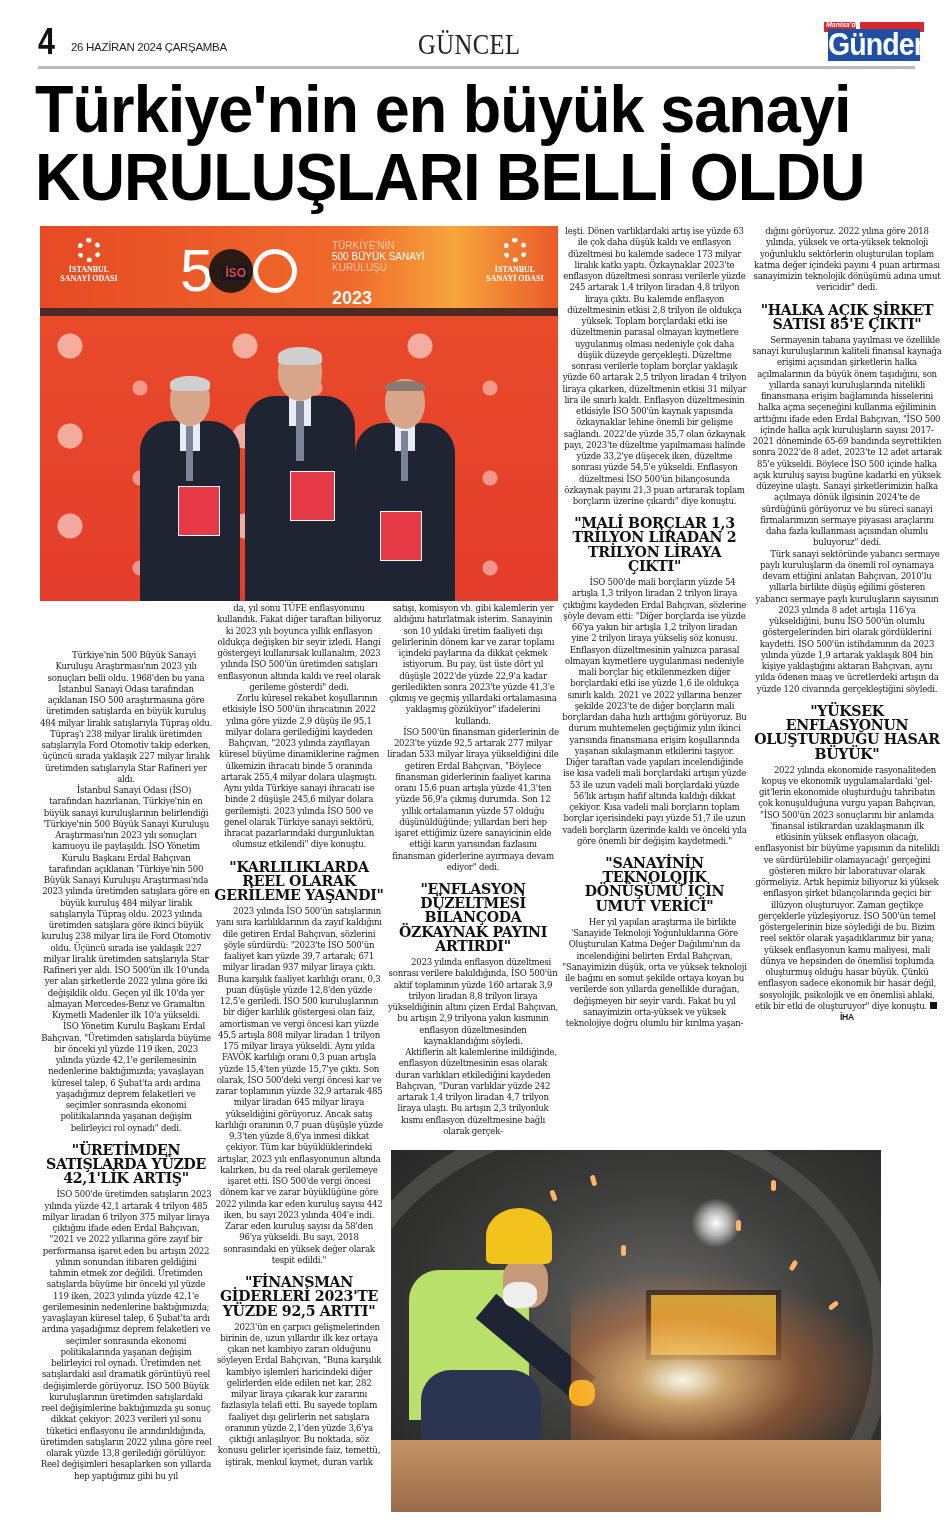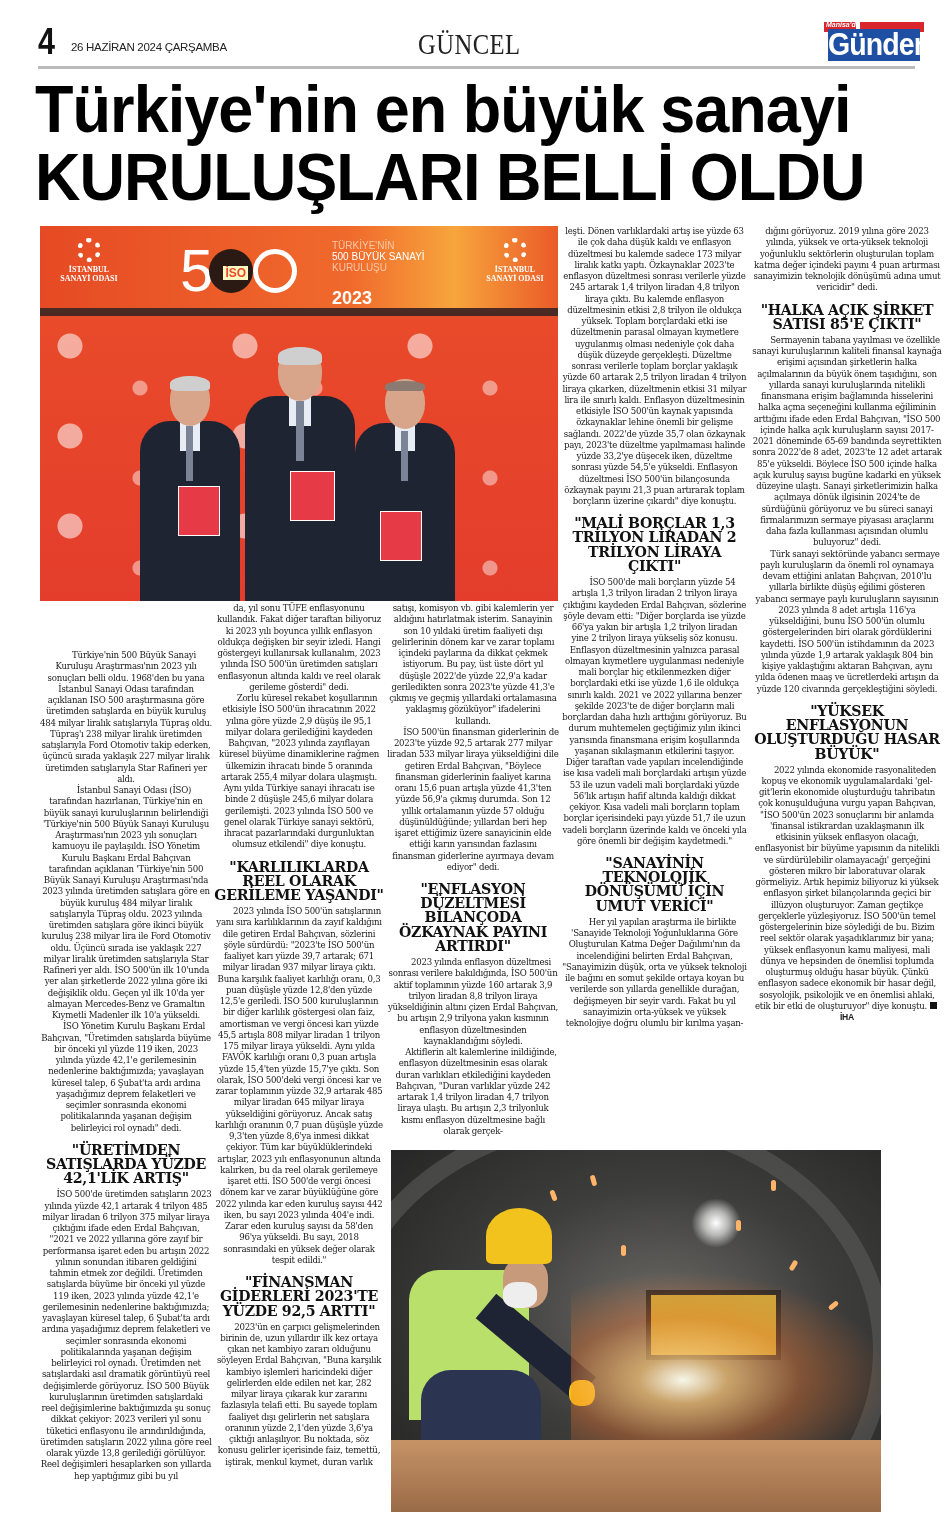--- a/index.html
+++ b/index.html
@@ -24,21 +24,21 @@
 
   .photo { position: absolute; overflow: hidden; }
   .photo1 { left: 40px; top: 226px; width: 518px; height: 375px; background: linear-gradient(180deg, #f05a2a 0%, #e8492a 30%, #e43d2c 100%); }
   .photo1 .banner { position: absolute; left: 0; top: 0; width: 100%; height: 82px; background: linear-gradient(90deg, #e64a24 0%, #f06a2c 60%, #f7a53c 80%, #ea5a28 100%); }
   .photo1 .stripe { position: absolute; left: 0; top: 82px; width: 100%; height: 8px; background: #4a2a22; }
   .photo1 .iso-logo { position: absolute; color: #fff; font-family: "Liberation Serif", serif; font-weight: 700; text-align: center; font-size: 8px; line-height: 9px; }
   .photo1 .gear { display: block; margin: 0 auto 3px; width: 24px; height: 24px; border-radius: 50%; border: 5px dotted #fff; }
   .photo1 .big500 { position: absolute; left: 140px; top: 10px; font-family: "Liberation Sans", sans-serif; font-weight: 300; font-size: 60px; color: #fff; letter-spacing: -4px; }
   .photo1 .big500 .o { display: inline-block; width: 44px; height: 44px; border-radius: 50%; border: 5px solid #fff; vertical-align: -2px; }
   .photo1 .big500 .gearo { display: inline-block; width: 44px; height: 44px; border-radius: 50%; background: #2b1a14; border: 6px dotted #2b1a14; vertical-align: -2px; position: relative; }
-  .photo1 .big500 .gearo span { position: absolute; left: 8px; top: 11px; font-size: 12px; font-weight: 700; color: #e84a2a; background: #fef9c3; padding: 0 2px; letter-spacing: 0; line-height: 14px; }
+  .photo1 .big500 .gearo span { position: absolute; left: 8px; top: 11px; font-size: 12px; font-weight: 700; color: #e84a2a; background: #0f172a; padding: 0 2px; letter-spacing: 0; line-height: 14px; }
   .photo1 .banner-text { position: absolute; left: 292px; top: 14px; color: #fff; font-family: "Liberation Sans", sans-serif; font-size: 10px; line-height: 11px; }
   .photo1 .banner-text b { display: block; font-size: 18px; line-height: 22px; margin-top: 14px; }
   .photo1 .banner-text .dim { color: #f8c7a6; }
   .photo1 .wall { position: absolute; left: 0; top: 90px; width: 100%; height: 285px;
       background-image: radial-gradient(circle at 30px 30px, rgba(255,255,255,0.55) 0 12px, transparent 13px),
                         radial-gradient(circle at 100px 72px, rgba(255,255,255,0.45) 0 7px, transparent 8px);
       background-size: 175px 90px; }
   .person { position: absolute; bottom: 0; }
   .person .head { position: absolute; border-radius: 45% 45% 50% 50%; background: #d9a58a; }
   .person .hair { position: absolute; border-radius: 50% 50% 20% 20%; background: #cfcfcf; }
@@ -172,21 +172,21 @@
 
 <div class="col c4">
   <p class="cont">leşti. Dönen varlıklardaki artış ise yüzde 63 ile çok daha düşük kaldı ve enflasyon düzeltmesi bu kalemde sadece 173 milyar liralık katkı yaptı. Özkaynaklar 2023'te enflasyon düzeltmesi sonrası verilerle yüzde 245 artarak 1,4 trilyon liradan 4,8 trilyon liraya çıktı. Bu kalemde enflasyon düzeltmesinin etkisi 2,8 trilyon ile oldukça yüksek. Toplam borçlardaki etki ise düzeltmenin parasal olmayan kıymetlere uygulanmış olması nedeniyle çok daha düşük düzeyde gerçekleşti. Düzeltme sonrası verilerle toplam borçlar yaklaşık yüzde 60 artarak 2,5 trilyon liradan 4 trilyon liraya çıkarken, düzeltmenin etkisi 31 milyar lira ile sınırlı kaldı. Enflasyon düzeltmesinin etkisiyle İSO 500'ün kaynak yapısında özkaynaklar lehine önemli bir gelişme sağlandı. 2022'de yüzde 35,7 olan özkaynak payı, 2023'te düzeltme yapılmaması halinde yüzde 33,2'ye düşecek iken, düzeltme sonrası yüzde 54,5'e yükseldi. Enflasyon düzeltmesi İSO 500'ün bilançosunda özkaynak payını 21,3 puan artırarak toplam borçların üzerine çıkardı" diye konuştu.</p>
   <h3>"MALİ BORÇLAR 1,3 TRİLYON LİRADAN 2 TRİLYON LİRAYA ÇIKTI"</h3>
   <p>İSO 500'de mali borçların yüzde 54 artışla 1,3 trilyon liradan 2 trilyon liraya çıktığını kaydeden Erdal Bahçıvan, sözlerine şöyle devam etti: "Diğer borçlarda ise yüzde 66'ya yakın bir artışla 1,2 trilyon liradan yine 2 trilyon liraya yükseliş söz konusu. Enflasyon düzeltmesinin yalnızca parasal olmayan kıymetlere uygulanması nedeniyle mali borçlar hiç etkilenmezken diğer borçlardaki etki ise yüzde 1,6 ile oldukça sınırlı kaldı. 2021 ve 2022 yıllarına benzer şekilde 2023'te de diğer borçların mali borçlardan daha hızlı arttığını görüyoruz. Bu durum muhtemelen geçtiğimiz yılın ikinci yarısında finansmana erişim koşullarında yaşanan sıkılaşmanın etkilerini taşıyor. Diğer taraftan vade yapıları incelendiğinde ise kısa vadeli mali borçlardaki artışın yüzde 53 ile uzun vadeli mali borçlardaki yüzde 56'lık artışın hafif altında kaldığı dikkat çekiyor. Kısa vadeli mali borçların toplam borçlar içerisindeki payı yüzde 51,7 ile uzun vadeli borçların üzerinde kaldı ve önceki yıla göre önemli bir değişim kaydetmedi."</p>
   <h3>"SANAYİNİN TEKNOLOJİK DÖNÜŞÜMÜ İÇİN UMUT VERİCİ"</h3>
   <p>Her yıl yapılan araştırma ile birlikte 'Sanayide Teknoloji Yoğunluklarına Göre Oluşturulan Katma Değer Dağılımı'nın da incelendiğini belirten Erdal Bahçıvan, "Sanayimizin düşük, orta ve yüksek teknoloji ile bağını en somut şekilde ortaya koyan bu verilerde son yıllarda genellikle durağan, değişmeyen bir seyir vardı. Fakat bu yıl sanayimizin orta-yüksek ve yüksek teknolojiye doğru olumlu bir kırılma yaşan-</p>
 </div>
 
 <div class="col c5">
-  <p class="cont">dığını görüyoruz. 2019 yılına göre 2023 yılında, yüksek ve orta-yüksek teknoloji yoğunluklu sektörlerin oluşturulan toplam katma değer içindeki payını 4 puan artırması sanayimizin teknolojik dönüşümü adına umut vericidir" dedi.</p>
+  <p class="cont">dığını görüyoruz. 2022 yılına göre 2018 yılında, yüksek ve orta-yüksek teknoloji yoğunluklu sektörlerin oluşturulan toplam katma değer içindeki payını 4 puan artırması sanayimizin teknolojik dönüşümü adına umut vericidir" dedi.</p>
   <h3>"HALKA AÇIK ŞİRKET SATISI 85'E ÇIKTI"</h3>
   <p>Sermayenin tabana yayılması ve özellikle sanayi kuruluşlarının kaliteli finansal kaynağa erişimi açısından şirketlerin halka açılmalarının da büyük önem taşıdığını, son yıllarda sanayi kuruluşlarında nitelikli finansmana erişim bağlamında hisselerini halka açma seçeneğini kullanma eğiliminin arttığını ifade eden Erdal Bahçıvan, "İSO 500 içinde halka açık kuruluşların sayısı 2017-2021 döneminde 65-69 bandında seyrettikten sonra 2022'de 8 adet, 2023'te 12 adet artarak 85'e yükseldi. Böylece İSO 500 içinde halka açık kuruluş sayısı bugüne kadarki en yüksek düzeyine ulaştı. Sanayi şirketlerimizin halka açılmaya dönük ilgisinin 2024'te de sürdüğünü görüyoruz ve bu süreci sanayi firmalarımızın sermaye piyasası araçlarını daha fazla kullanması açısından olumlu buluyoruz" dedi.</p>
   <p>Türk sanayi sektöründe yabancı sermaye paylı kuruluşların da önemli rol oynamaya devam ettiğini anlatan Bahçıvan, 2010'lu yıllarla birlikte düşüş eğilimi gösteren yabancı sermaye paylı kuruluşların sayısının 2023 yılında 8 adet artışla 116'ya yükseldiğini, bunu İSO 500'ün olumlu göstergelerinden biri olarak gördüklerini kaydetti. İSO 500'ün istihdamının da 2023 yılında yüzde 1,9 artarak yaklaşık 804 bin kişiye yaklaştığını aktaran Bahçıvan, aynı yılda ödenen maaş ve ücretlerdeki artışın da yüzde 120 civarında gerçekleştiğini söyledi.</p>
   <h3>"YÜKSEK ENFLASYONUN OLUŞTURDUĞU HASAR BÜYÜK"</h3>
   <p><span>2022 yılında ekonomide rasyonaliteden kopuş ve ekonomik uygulamalardaki 'gel-git'lerin ekonomide oluşturduğu tahribatın çok konuşulduğuna vurgu yapan Bahçıvan, "İSO 500'ün 2023 sonuçlarını bir anlamda 'finansal istikrardan uzaklaşmanın ilk etkisinin yüksek enflasyon olacağı, enflasyonist bir büyüme yapısının da nitelikli ve sürdürülebilir olamayacağı' gerçeğini gösteren mikro bir laboratuvar olarak görmeliyiz. Artık hepimiz biliyoruz ki yüksek enflasyon şirket bilançolarında geçici bir illüzyon oluşturuyor. Zaman geçtikçe gerçeklerle yüzleşiyoruz. İSO 500'ün temel göstergelerinin bize söylediği de bu. Bizim reel sektör olarak yaşadıklarımız bir yana; yüksek enflasyonun kamu maliyesi, mali dünya ve hepsinden de önemlisi toplumda oluşturmuş olduğu hasar büyük. Çünkü enflasyon sadece ekonomik bir hasar değil, sosyolojik, psikolojik ve en önemlisi ahlaki, etik bir etki de oluşturuyor" diye konuştu.</span><span class="sq"></span><span class="agency">İHA</span></p>
 </div>
 
 <div class="photo photo2">
   <div class="arch"></div>
   <div class="light"></div>

